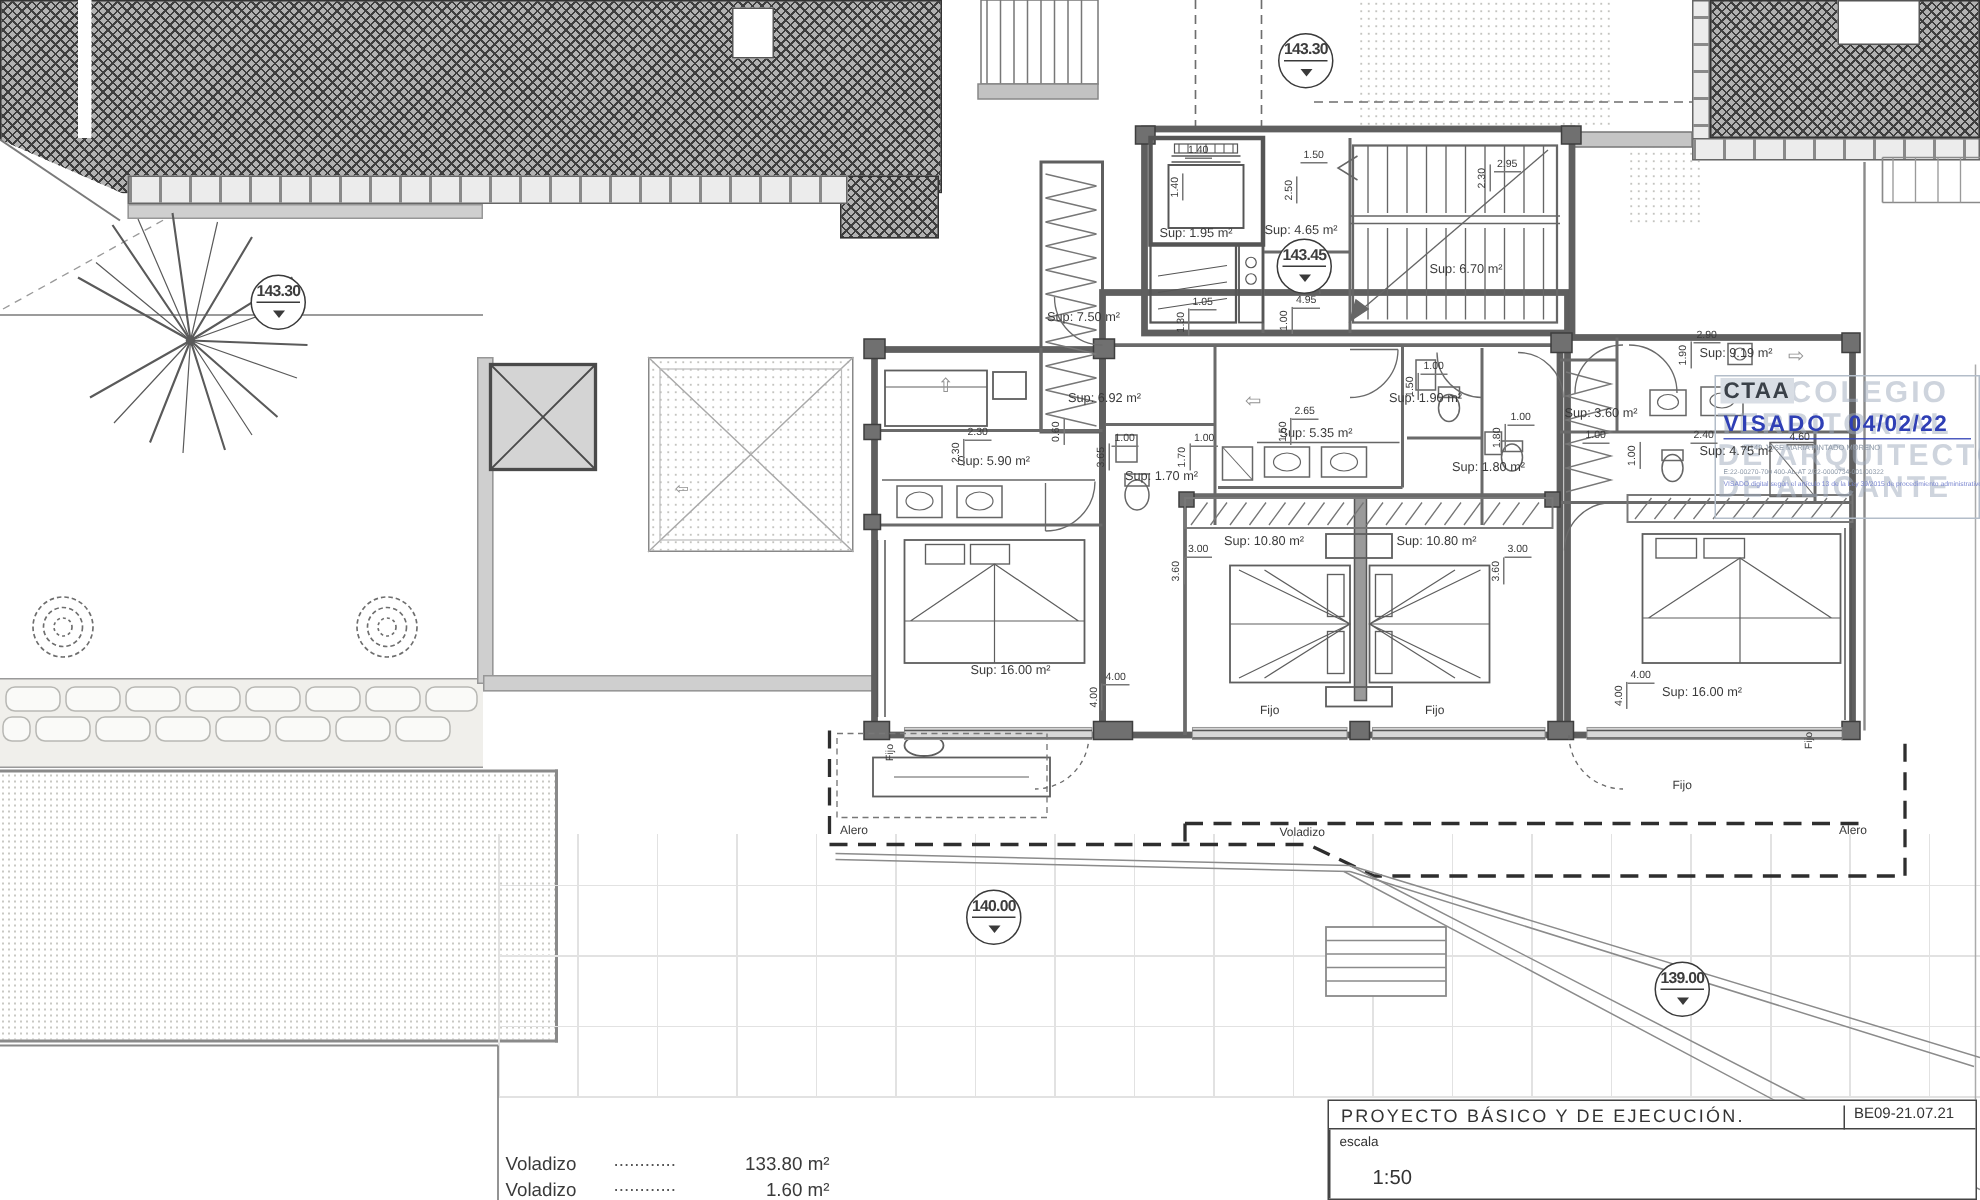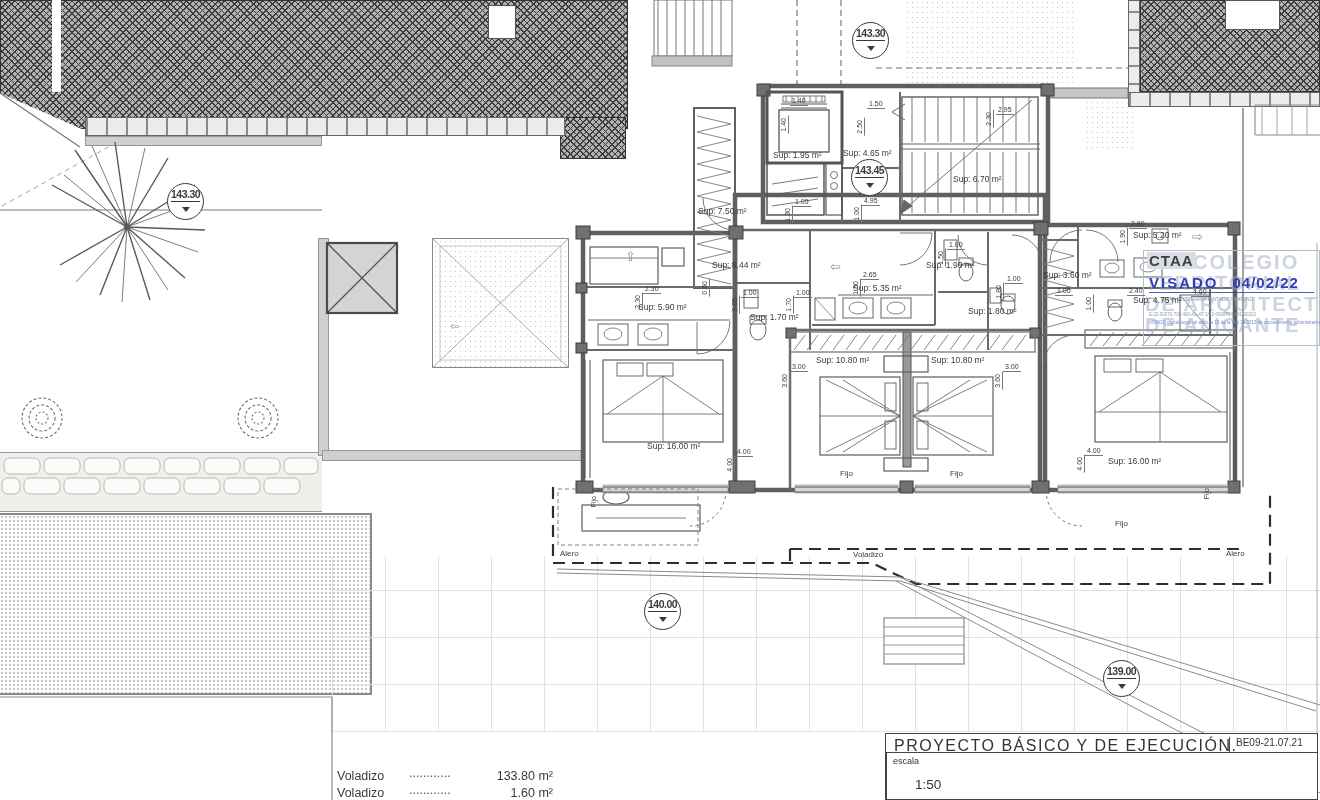--- a/index.html
+++ b/index.html
@@ -54,21 +54,21 @@
   .areas{position:absolute;left:335px;top:734px;width:230px;height:70px;z-index:9;background:#fff}
   .areas-hd{border:1.6px solid #3d3d3d;outline:1px solid #3d3d3d;outline-offset:2px;
       font-size:14.5px;font-weight:700;letter-spacing:0.5px;padding:3px 6px 4px;color:#2f2f2f}
   .arow{position:absolute;left:2px;width:222px;font-size:12.5px;color:#3a3a3a;white-space:nowrap}
   .arow .an{display:inline-block;width:72px}
   .arow .ad{display:inline-block;width:74px;overflow:hidden;color:#555}
   .arow .av{display:inline-block;width:70px;text-align:right}
   
   .tb{position:absolute;left:885px;top:733px;width:433px;height:67px;border:1.4px solid #444;box-sizing:border-box;z-index:9;background:#fff}
   .tb-r1{position:relative;height:19px;border-bottom:1.4px solid #444;box-sizing:border-box}
-  .tb-type{position:absolute;left:8px;top:3px;font-size:16px;letter-spacing:1.5px;color:#333}
+  .tb-type{position:absolute;left:8px;top:3px;font-size:12px;letter-spacing:1.5px;color:#333}
   .tb-code{position:absolute;right:2px;top:3px;width:86px;font-size:10px;color:#333;border-left:1.4px solid #444;
       padding:0 0 0 6px;height:16px;box-sizing:border-box}
   .tb-r2{position:relative;height:46px;display:flex}
   .tb-c1{position:relative;width:163px;box-sizing:border-box}
   .tb-c2{position:relative;width:184px;border-left:1.4px solid #444;box-sizing:border-box}
   .tb-c3{position:relative;flex:1;border-left:1.4px solid #444;box-sizing:border-box}
   .tb-lab{position:absolute;font-size:7.5px;color:#444}
   .tb-name{position:absolute;left:5px;top:11px;font-size:13px;font-weight:800;letter-spacing:1px;
       color:#fff;-webkit-text-stroke:0.9px #5a5a5a;white-space:nowrap}
   .tb-addr{position:absolute;left:5px;top:33px;font-size:6px;color:#444;white-space:nowrap}
@@ -344,36 +344,36 @@
   </div>
 <div class="lvl" style="left:852px;top:22px">
     <span class="lvl-v">143.30</span>
   </div>
 <div class="lvl" style="left:851px;top:159px">
     <span class="lvl-v">143.45</span>
   </div>
 <div class="lvl" style="left:644px;top:593px">
     <span class="lvl-v">140.00</span>
   </div>
-<div class="lvl" style="left:1103px;top:660px">
+<div class="lvl" style="left:1103px;top:641px">
     <span class="lvl-v">139.00</span>
   </div>
 
 <span class="rm" style="left:773px;top:151px">Sup: 1.95 m²</span>
 <span class="rm" style="left:843px;top:149px">Sup: 4.65 m²</span>
 <span class="rm" style="left:953px;top:175px">Sup: 6.70 m²</span>
 <span class="rm" style="left:698px;top:207px">Sup: 7.50 m²</span>
-<span class="rm" style="left:712px;top:261px">Sup: 8.44 m²</span>
+<span class="rm" style="left:712px;top:261px">Sup: 6.92 m²</span>
 <span class="rm" style="left:638px;top:303px">Sup: 5.90 m²</span>
 <span class="rm" style="left:750px;top:313px">Sup: 1.70 m²</span>
 <span class="rm" style="left:853px;top:284px">Sup: 5.35 m²</span>
 <span class="rm" style="left:926px;top:261px">Sup: 1.90 m²</span>
 <span class="rm" style="left:968px;top:307px">Sup: 1.80 m²</span>
 <span class="rm" style="left:1043px;top:271px">Sup: 3.60 m²</span>
-<span class="rm" style="left:1133px;top:231px">Sup: 5.20 m²</span>
+<span class="rm" style="left:1133px;top:231px">Sup: 9.19 m²</span>
 <span class="rm" style="left:1133px;top:296px">Sup: 4.75 m²</span>
 <span class="rm" style="left:647px;top:442px">Sup: 16.00 m²</span>
 <span class="rm" style="left:816px;top:356px">Sup: 10.80 m²</span>
 <span class="rm" style="left:931px;top:356px">Sup: 10.80 m²</span>
 <span class="rm" style="left:1108px;top:457px">Sup: 16.00 m²</span>
 
 <span class="dm" style="left:790px;top:97px">1.40</span>
 <span class="dmv" style="left:779px;top:116px">1.40</span>
 <span class="dm" style="left:867px;top:100px">1.50</span>
 <span class="dmv" style="left:855px;top:118px">2.50</span>

